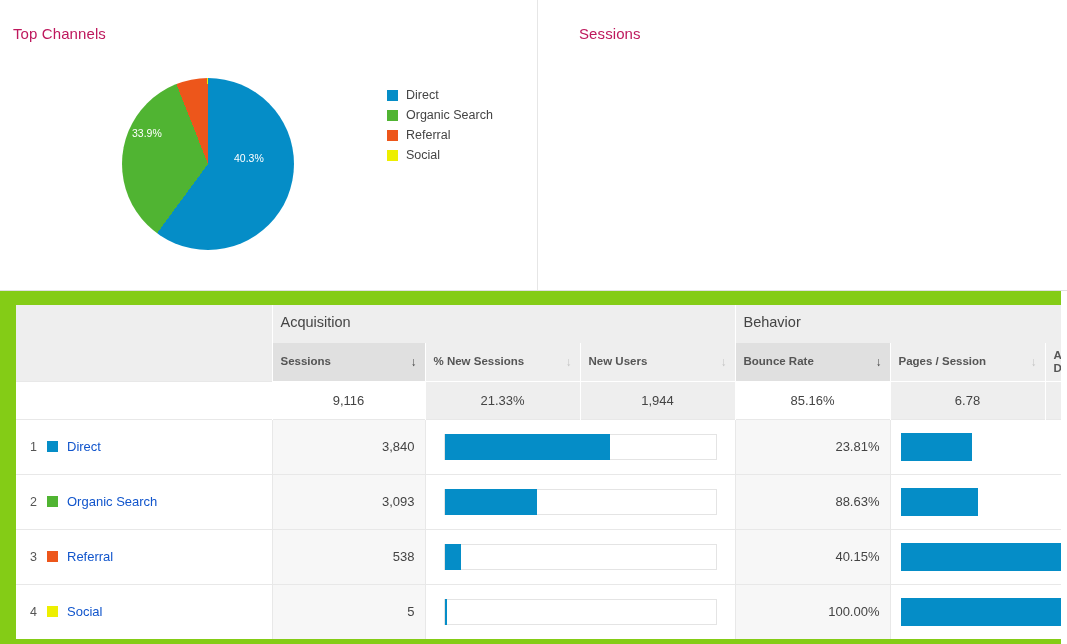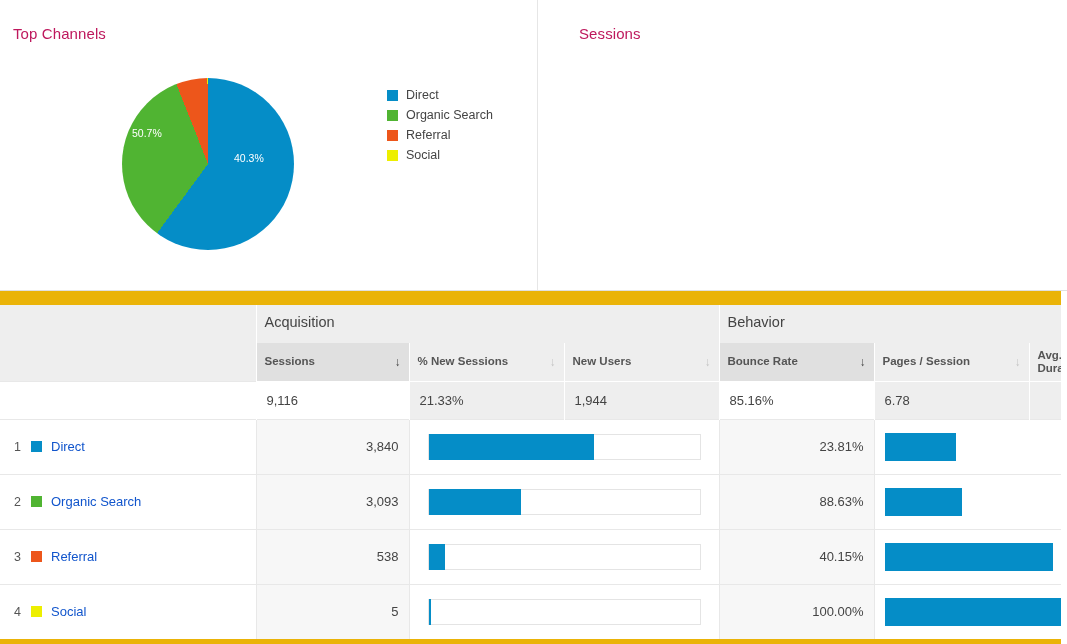--- a/index.html
+++ b/index.html
@@ -79,22 +79,22 @@
     font-size: 12.5px;
     color: #444;
     line-height: 1;
   }
 
   
   .table-wrap {
     position: relative;
     width: 1061px;
     height: 353px;
-    padding: 14px 12px 0 0;
-    background: #eab308;
+    padding: 14px 12px 0 16px;
+    background: #84cc16;
     overflow: hidden;
   }
   table.gatable {
     border-collapse: collapse;
     table-layout: fixed;
     width: 1100px;
     font-size: 12.5px;
   }
   table.gatable td, table.gatable th {
     padding: 0;
@@ -137,21 +137,21 @@
   .sort-arrow { font-size: 12px; color: #c4c4c4; margin-left: 6px; }
   .sort-arrow.on { color: #444; }
   .mh-blank { background: #eeeeee; border-left: none; }
 
   
   .tot td {
     height: 38px;
     background: #eeeeee;
     border-top: 1px solid #fff;
     border-left: 1px solid #fff;
-    text-align: left;
+    text-align: center;
     padding: 0 10px !important;
     font-size: 13px;
     color: #444;
   }
   .tot td.blank { background: #fff; border-left: none; border-top: 1px solid #e8e8e8; }
   .tot td.active { background: #fff; }
 
   
   tr.drow td {
     height: 55px;
@@ -196,21 +196,21 @@
 <body>
 
 <div class="panels">
 
   <div class="panel panel-left">
     <div class="panel-title">Top Channels</div>
 
     <div class="pie-wrap">
       <div class="pie" id="pie-disc" style="background: conic-gradient(rgb(5, 141, 199) 0deg, rgb(5, 141, 199) 216.36deg, rgb(80, 180, 50) 216.36deg, rgb(80, 180, 50) 338.4deg, rgb(237, 86, 27) 338.4deg, rgb(237, 86, 27) 359.64deg, rgb(237, 239, 0) 359.64deg, rgb(237, 239, 0) 360deg);"></div>
       <div class="pie-label pie-label-0">40.3%</div>
-      <div class="pie-label pie-label-1">50.7%</div>
+      <div class="pie-label pie-label-1">33.9%</div>
     </div>
 
     <div class="pie-legend" id="pie-legend">
         <div class="legend-row">
           <span class="legend-swatch" style="background: rgb(5, 141, 199);"></span>
           <span class="legend-text">Direct</span>
         </div>
         <div class="legend-row">
           <span class="legend-swatch" style="background: rgb(80, 180, 50);"></span>
           <span class="legend-text">Organic Search</span>

